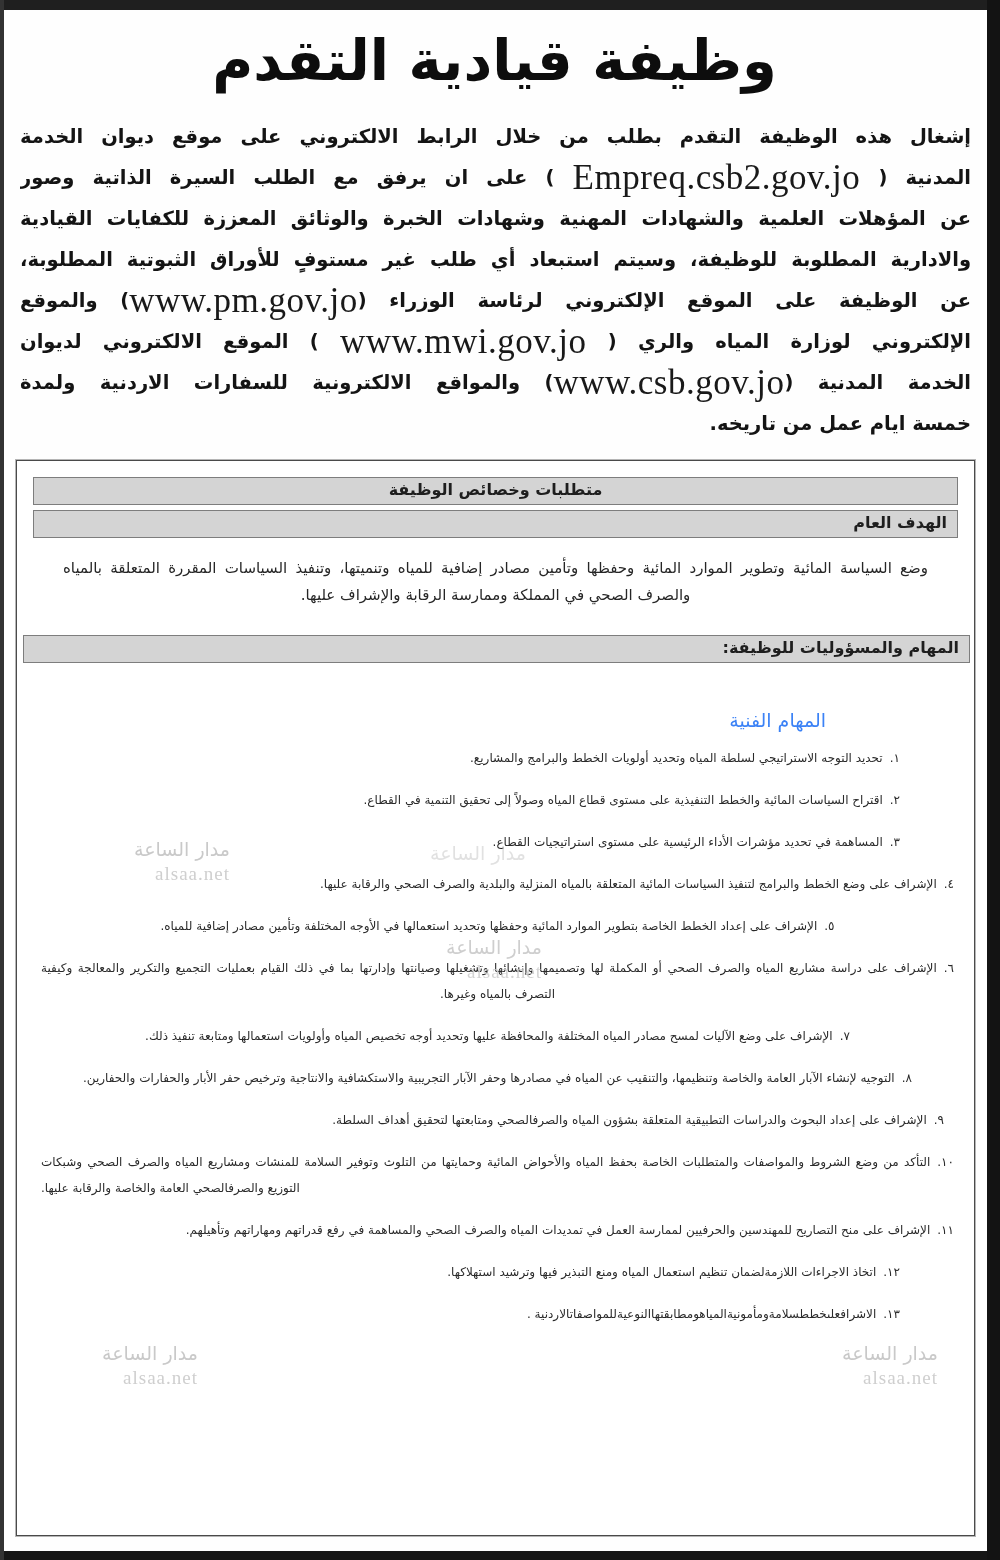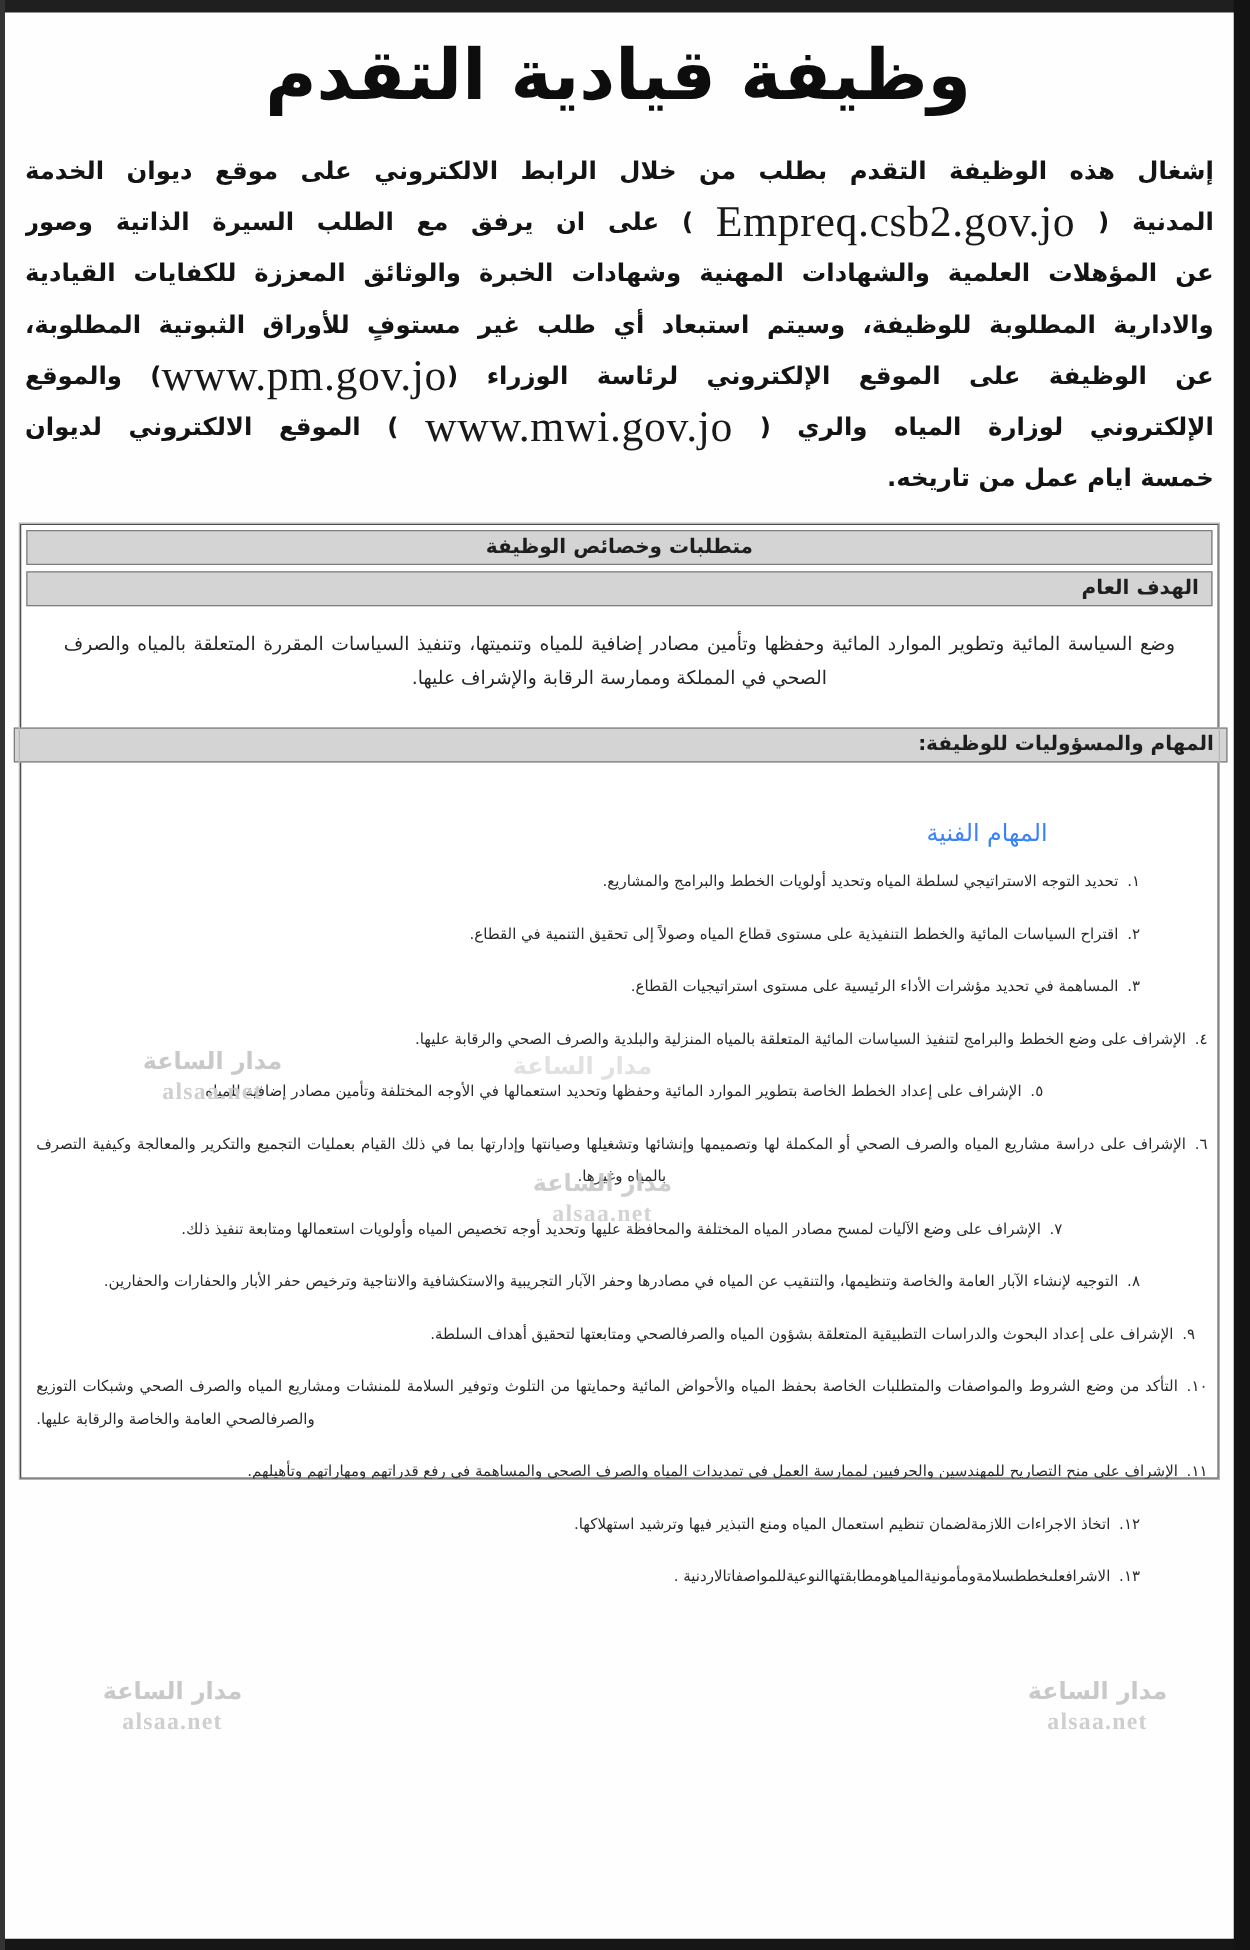--- a/index.html
+++ b/index.html
@@ -20,21 +20,21 @@
            font-weight:bold;color:#0d0d0d;letter-spacing:-1px;}
 
   .intro{font-size:19.5px;font-weight:bold;line-height:41px;margin:0 6px 16px 8px;color:#141414;}
   .intro-line{text-align:justify;text-align-last:justify;white-space:nowrap;overflow:hidden;}
   .intro-line:last-child{text-align-last:right;}
   .latin{font-family:"Liberation Serif","DejaVu Serif",serif;font-size:35px;font-weight:normal;
          line-height:1;vertical-align:-5px;letter-spacing:.5px;color:#191919;}
 
   
   .tbl{border:1px solid #4a4a4a;outline:1px solid #b5b5b5;background:#fff;
-       margin:2px 2px 0 4px;padding:4px;height:764px;box-sizing:border-box;}
+       margin:2px 2px 0 4px;padding:16px;height:1076px;box-sizing:border-box;}
   .bar{background:#d4d4d4;border:1px solid #7d7d7d;font-size:16px;font-weight:bold;
        padding:2px 10px 5px;color:#1e1e1e;margin-bottom:5px;}
   .bar.center{text-align:center;}
   .bar.wide{margin:2px -12px 4px -10px;}
   .objective{font-size:15px;line-height:27px;padding:12px 30px 22px;text-align:justify;
              text-align-last:center;color:#262626;margin-bottom:4px;}
 
   .tasks-body{padding:42px 4px 0 8px;}
   .tasks-heading{font-size:19px;margin:0 128px 14px 0;color:#3b82f6;}
   ol.tasks{list-style:none;margin:0;padding:0;font-size:12px;line-height:26px;color:#2a2a2a;}
@@ -42,21 +42,21 @@
   ol.tasks li .num{padding-left:7px;}
   
   ol.tasks li:nth-child(-n+3),ol.tasks li:nth-child(n+12){margin-right:54px;text-align:right;text-align-last:right;}
   ol.tasks li:nth-child(9){margin-right:10px;}
   
   ol.tasks li:nth-child(5),ol.tasks li:nth-child(6),
   ol.tasks li:nth-child(7),ol.tasks li:nth-child(8){text-align-last:center;}
   ol.tasks li:nth-child(10){text-align-last:left;}
 
   
-  .wm{position:absolute;text-align:center;z-index:5;font-weight:bold;pointer-events:none;}
+  .wm{position:absolute;text-align:right;z-index:5;font-weight:normal;pointer-events:none;}
   .wm .wm-b{display:block;font-size:19px;line-height:22px;color:#c9c9c9;}
   .wm .wm-s{display:block;font-size:19px;line-height:27px;color:#cfcfcf;letter-spacing:1px;
             font-family:"Liberation Serif","DejaVu Serif",serif;}
   #wm1{left:110px;top:838px;width:120px;}
   #wm2{left:406px;top:842px;width:120px;opacity:.55;}
   #wm3{left:422px;top:936px;width:120px;opacity:.9;}
   #wm4{left:78px;top:1342px;width:120px;}
   #wm5{left:818px;top:1342px;width:120px;}
 </style>
 </head>
@@ -71,20 +71,21 @@
 
   <h1 class="title">وظيفة قيادية التقدم</h1>
 
   <div class="intro">
       <div class="intro-line"><span>إشغال هذه الوظيفة التقدم بطلب من خلال الرابط الالكتروني على موقع ديوان الخدمة</span></div>
       <div class="intro-line"><span>المدنية ( </span><span class="latin" dir="ltr">Empreq.csb2.gov.jo</span><span> ) على ان يرفق مع الطلب السيرة الذاتية وصور</span></div>
       <div class="intro-line"><span>عن المؤهلات العلمية والشهادات المهنية وشهادات الخبرة والوثائق المعززة للكفايات القيادية</span></div>
       <div class="intro-line"><span>والادارية المطلوبة للوظيفة، وسيتم استبعاد أي طلب غير مستوفٍ للأوراق الثبوتية المطلوبة،</span></div>
       <div class="intro-line"><span>عن الوظيفة على الموقع الإلكتروني لرئاسة الوزراء (</span><span class="latin" dir="ltr">www.pm.gov.jo</span><span>) والموقع</span></div>
       <div class="intro-line"><span>الإلكتروني لوزارة المياه والري ( </span><span class="latin" dir="ltr">www.mwi.gov.jo</span><span> ) الموقع الالكتروني لديوان</span></div>
+      <div class="intro-line"><span>الخدمة المدنية (</span><span class="latin" dir="ltr">www.csb.gov.jo</span><span>) والمواقع الالكترونية للسفارات الاردنية ولمدة</span></div>
       <div class="intro-line"><span>خمسة ايام عمل من تاريخه.</span></div>
     </div>
 
   <div class="tbl">
     <div class="bar center">متطلبات وخصائص الوظيفة</div>
     <div class="bar">الهدف العام</div>
     <div class="objective">وضع السياسة المائية وتطوير الموارد المائية وحفظها وتأمين مصادر إضافية للمياه وتنميتها، وتنفيذ السياسات المقررة المتعلقة بالمياه والصرف الصحي في المملكة وممارسة الرقابة والإشراف عليها.</div>
     <div class="bar wide">المهام والمسؤوليات للوظيفة:</div>
     <div class="tasks-body">
       <div class="tasks-heading">المهام الفنية</div>

